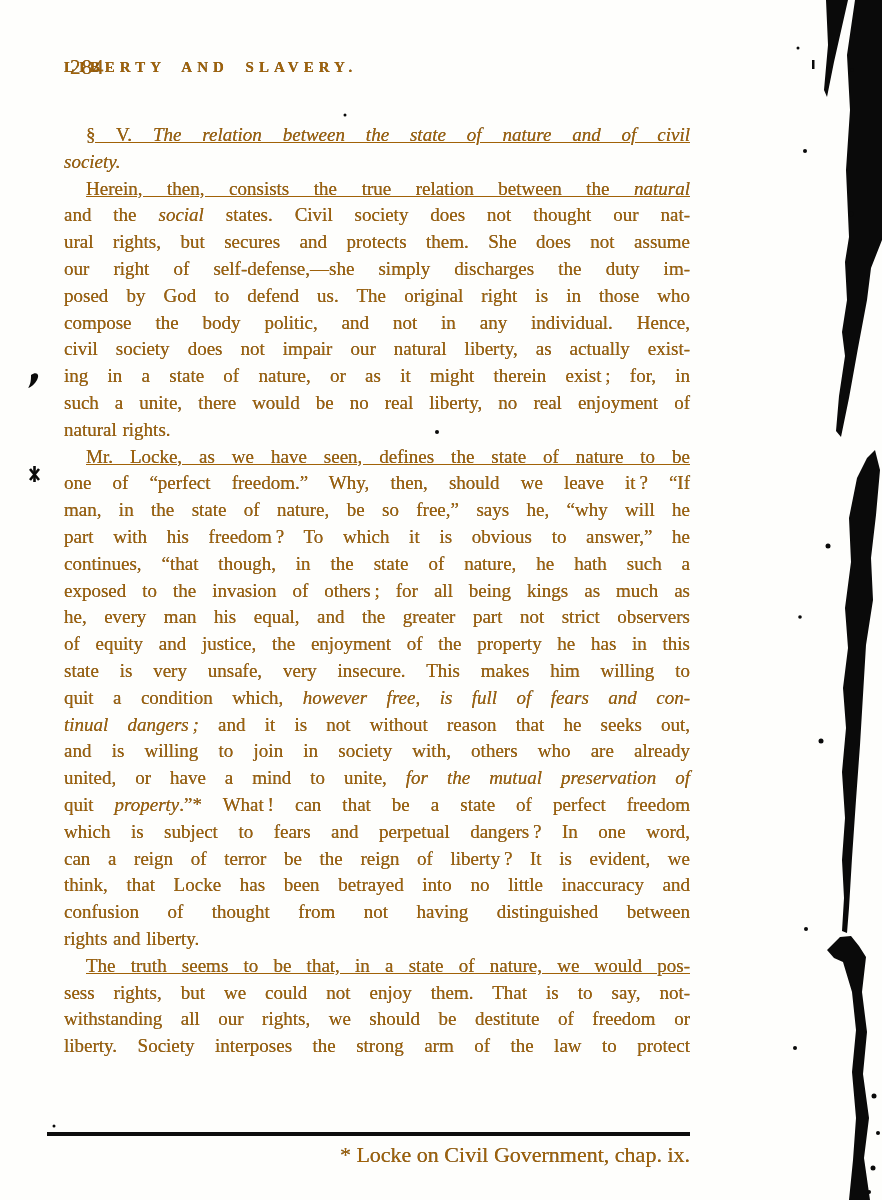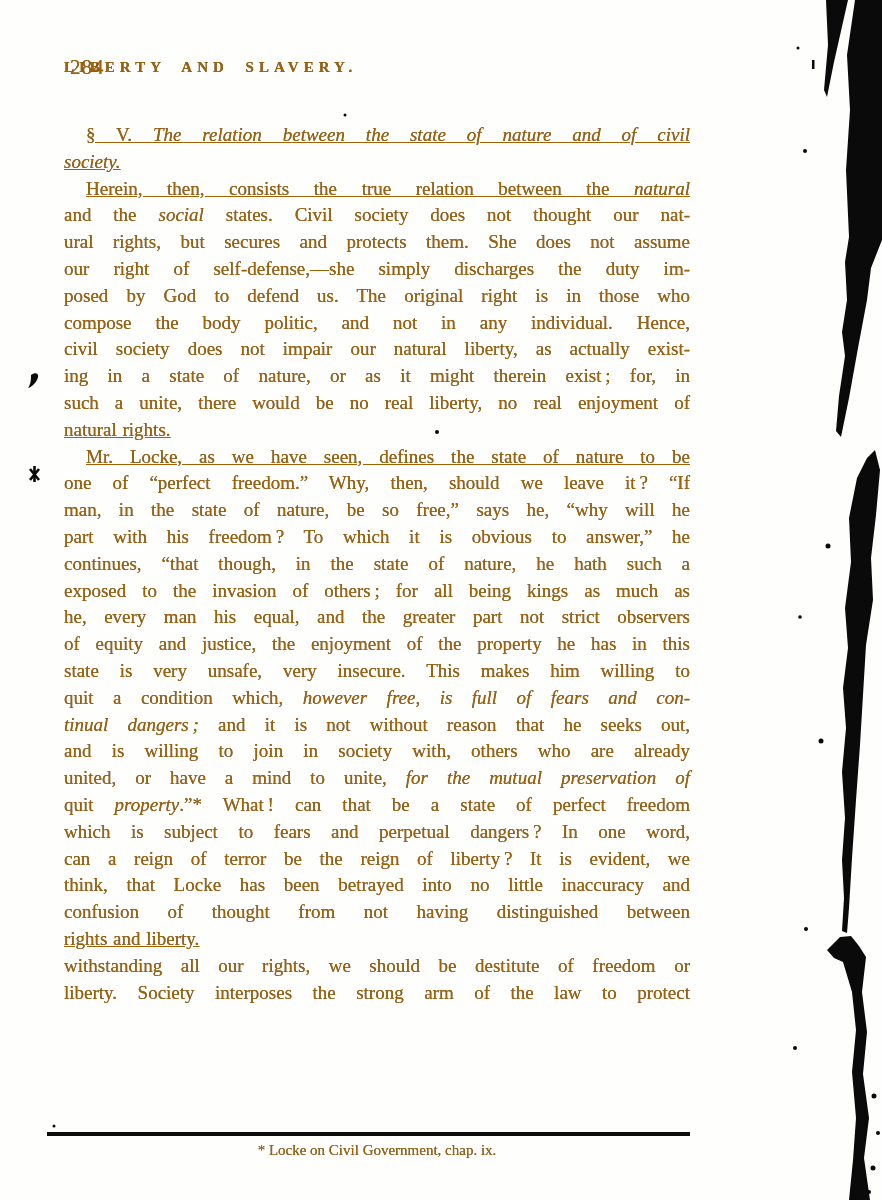--- a/index.html
+++ b/index.html
@@ -7,25 +7,25 @@
     position:relative;width:882px;height:1200px;background:#fefefc;
     overflow:hidden;color:#a16207;
     font-family:"Liberation Serif","DejaVu Serif",serif;
   }
   .scan-ink{ text-shadow:0 0 .6px rgba(24,21,18,.7); }
   .page-header{position:absolute;left:64px;top:54px;width:626px;height:30px;}
   .page-number{position:absolute;left:6px;top:1px;font-size:21px;letter-spacing:1px;}
   .running-title{text-align:left;font-weight:700;font-size:15px;letter-spacing:5px;word-spacing:8px;padding-top:5px;}
   .text-column{position:absolute;left:64px;top:122px;width:626px;font-size:19px;line-height:26.8px;word-spacing:1px;}
   .line{text-align:justify;text-align-last:justify;height:26.8px;}
-  .line.end{text-align-last:left;text-decoration:underline;}
+  .line.end{text-align-last:left;}
   .line.indent{text-indent:22px;text-decoration:underline;}
   .line i{font-style:italic;}
   .footnote-rule{position:absolute;left:47px;top:1132px;width:643px;height:4px;background:#0d0d0d;}
-  .footnote{position:absolute;left:64px;top:1142px;width:626px;text-align:center;font-size:15px;}
+  .footnote{position:absolute;left:64px;top:1142px;width:626px;text-align:right;font-size:22px;}
   .artifacts{position:absolute;left:0;top:0;pointer-events:none;}
 </style>
 </head>
 <body>
 
 <div class="sheet">
 
   <div class="page-header scan-ink">
     <span class="page-number">284</span>
     <div class="running-title">LIBERTY AND SLAVERY.</div>
@@ -63,20 +63,22 @@
         <div class="line"><span>and is willing to join in society with, others who are already</span></div>
         <div class="line"><span>united, or have a mind to unite, </span><i>for the mutual preservation of</i></div>
         <div class="line"><span>quit </span><i>property</i><span>.”* What ! can that be a state of perfect freedom</span></div>
         <div class="line"><span>which is subject to fears and perpetual dangers ? In one word,</span></div>
         <div class="line"><span>can a reign of terror be the reign of liberty ? It is evident, we</span></div>
         <div class="line"><span>think, that Locke has been betrayed into no little inaccuracy and</span></div>
         <div class="line"><span>confusion of thought from not having distinguished between</span></div>
         <div class="line end"><span>rights and liberty.</span></div>
       </div>
       <div>
+        <div class="line indent"><span>The truth seems to be that, in a state of nature, we would pos-</span></div>
+        <div class="line"><span>sess rights, but we could not enjoy them. That is to say, not-</span></div>
         <div class="line"><span>withstanding all our rights, we should be destitute of freedom or</span></div>
         <div class="line"><span>liberty. Society interposes the strong arm of the law to protect</span></div>
       </div>
     </div>
 
   <div class="footnote-rule"></div>
   <div class="footnote scan-ink">* Locke on Civil Government, chap. ix.</div>
 
   <svg class="artifacts" width="882" height="1200" viewBox="0 0 882 1200">
     <g fill="#0a0a0a" stroke="none">

